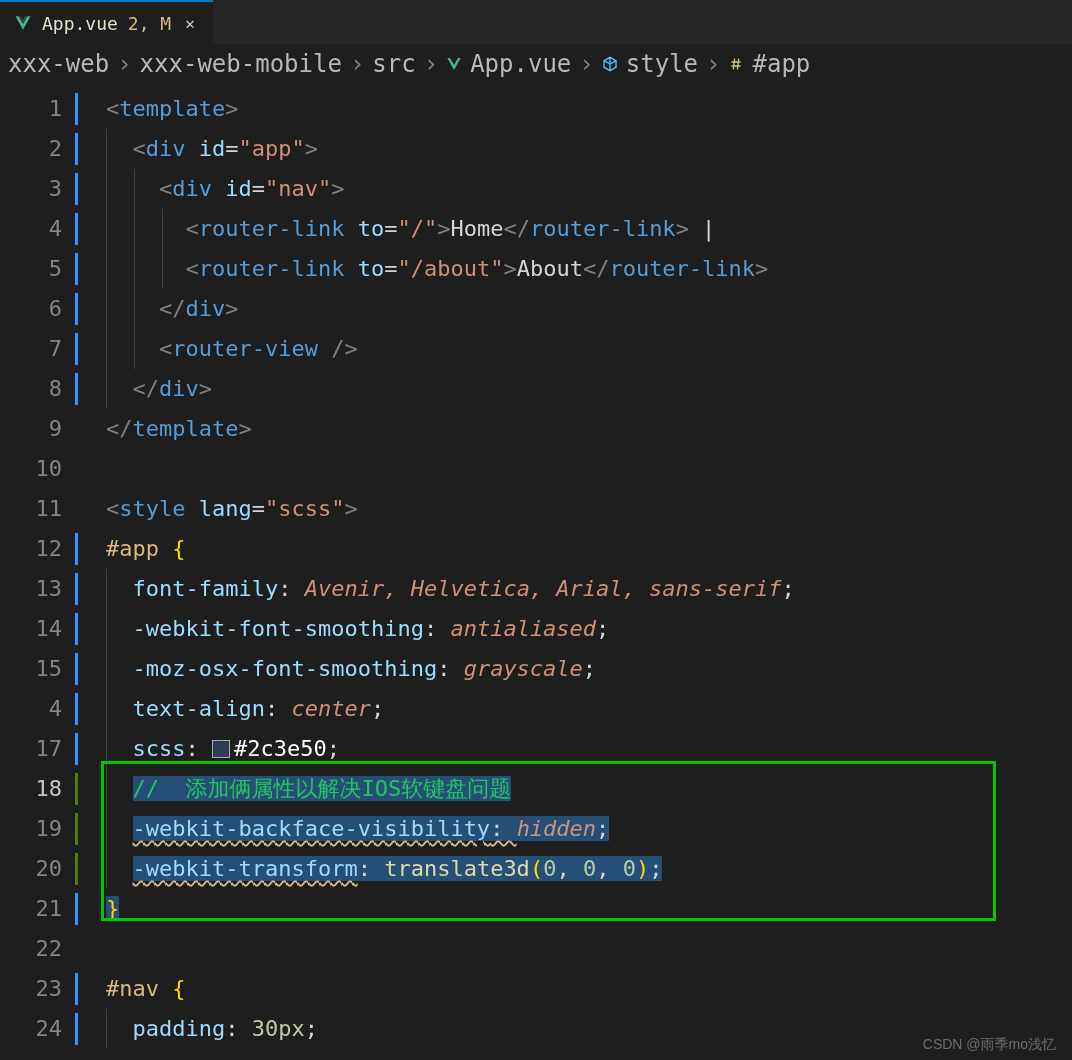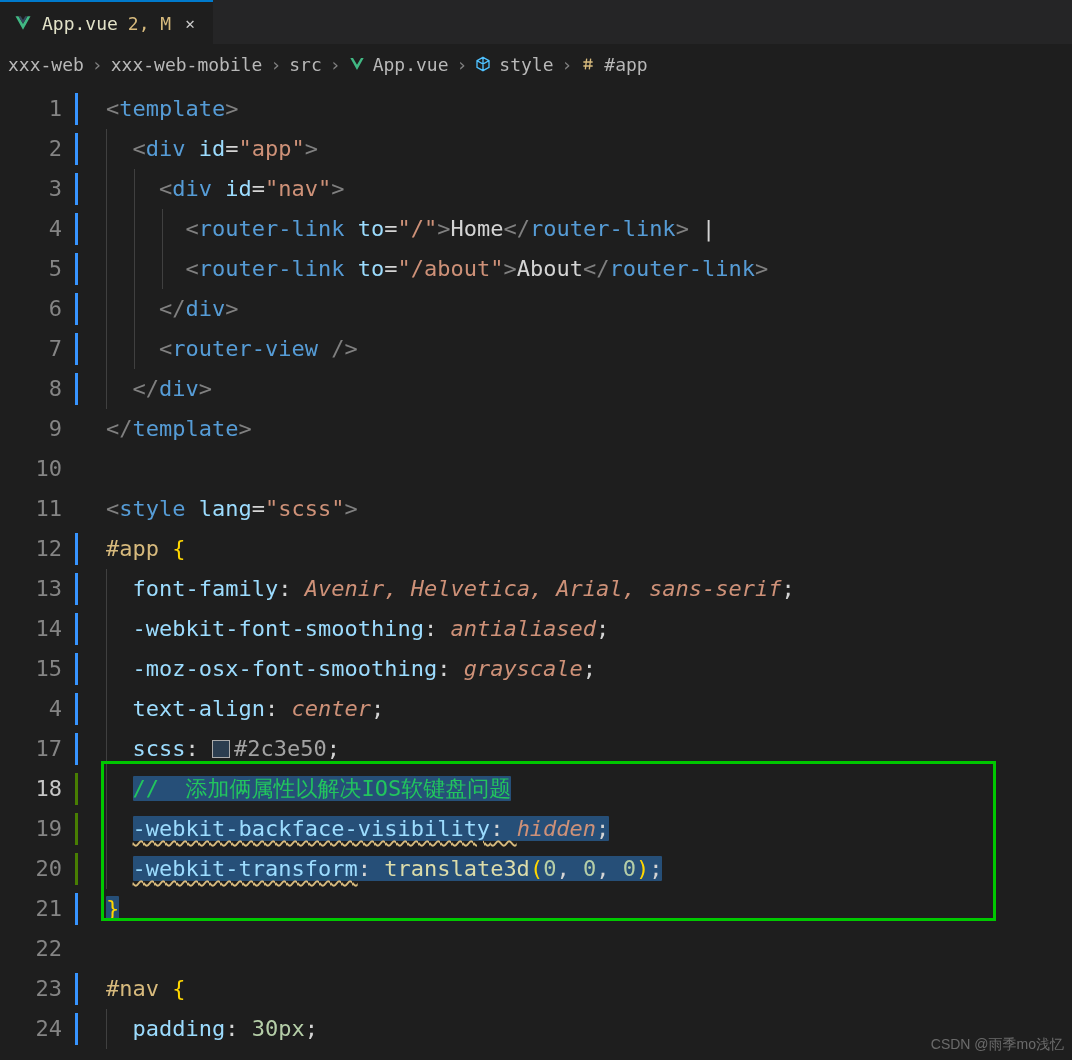--- a/index.html
+++ b/index.html
@@ -37,21 +37,21 @@
   .tab-bar-rest { flex: 1; background: #252526; border-bottom: 1px solid #252526; }
 
   
   .breadcrumb {
     display: flex;
     align-items: center;
     gap: 8px;
     height: 40px;
     padding: 0 8px;
     background: #1e1e1e;
-    font-size: 18px;
+    font-size: 24px;
     color: #a0a0a0;
   }
   .breadcrumb .chev { color: #808080; }
   .breadcrumb .seg  { color: #b8b8b8; }
   .bc-icon { display: inline-flex; align-items: center; }
 
   
   .editor {
     display: flex;
     height: calc(100% - 84px);
@@ -124,26 +124,26 @@
   .c-tag { color: #569cd6; }         
   .c-attr{ color: #9cdcfe; }         
   .c-str { color: #ce9178; }         
   .c-txt { color: #d4d4d4; }         
   .c-sel { color: #d7ba7d; }         
   .c-brace{ color: #ffd700; }        
   .c-prop{ color: #9cdcfe; }         
   .c-val { color: #ce9178; font-style: italic; }         
   .c-num { color: #b5cea8; }         
   .c-cmt { color: #22c55e; }         
-  .c-hex { color: #a3a3a3; text-align: center; }
+  .c-hex { color: #ffffff; text-align: center; }
   .c-fn  { color: #dcdcaa; }
   .sw-box { display:inline-block; width:18px; height:18px; border:1px solid #aaa; vertical-align:-2px; margin-right:4px;}
   .watermark {
     position: absolute;
-    right: 8px;
+    right: 16px;
     bottom: 6px;
     font-size: 14px;
     color: rgba(200,200,200,0.45);
     font-family: sans-serif;
   }
 </style>
 </head>
 <body>
 
 <div class="tab-bar">

